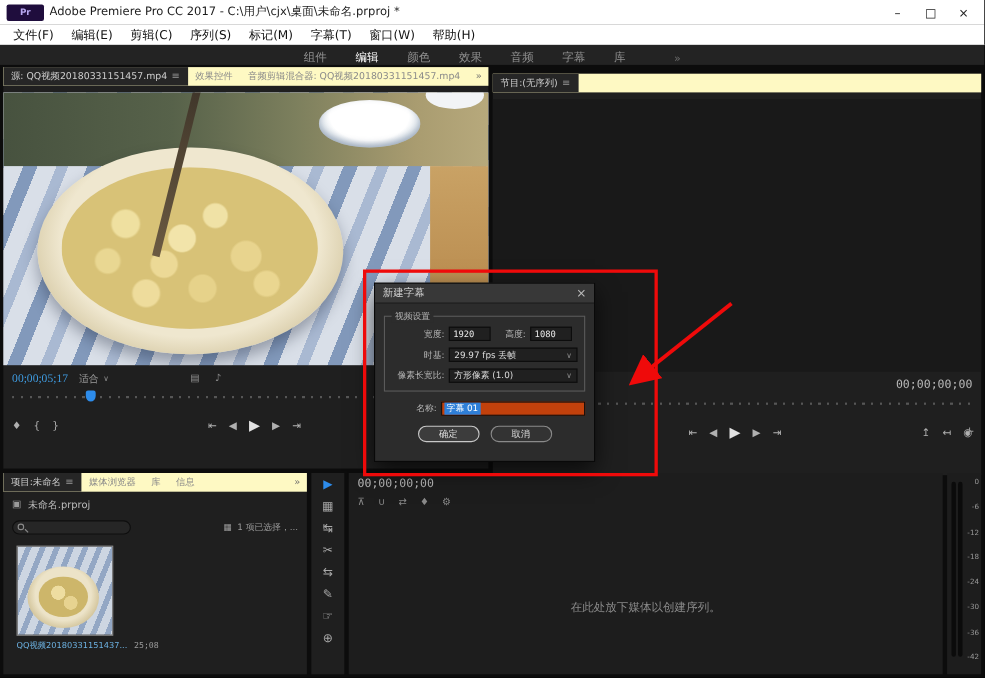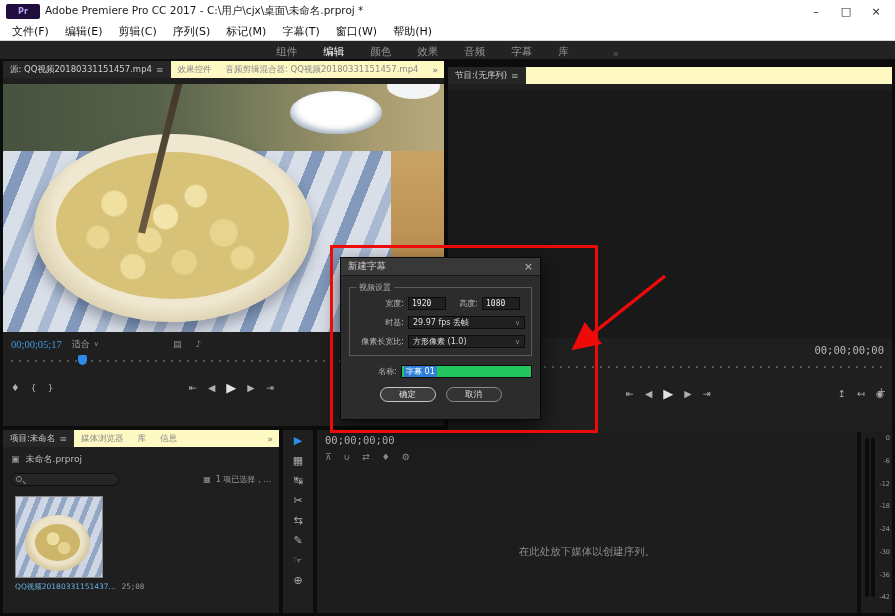--- a/index.html
+++ b/index.html
@@ -147,21 +147,21 @@
   .drow { display:flex; align-items:center; gap:4px; margin-top:6px; }
   .group .drow:first-of-type { margin-top:0; }
   .dlabel { width:48px; text-align:right; font-size:8px; color:#b8b8b8; white-space:nowrap; flex:none; }
   .dlabel.h { width:28px; }
   .dinput { width:38px; height:13px; background:#202020; border:1px solid #0c0c0c; color:#eaeaea;
             font-size:8px; display:flex; align-items:center; padding:0 3px;
             font-family:"DejaVu Sans Mono",monospace; }
   .dselect { flex:1; height:13px; background:#202020; border:1px solid #0c0c0c; color:#dddddd;
              font-size:8px; display:flex; align-items:center; justify-content:space-between; padding:0 4px; }
   .namerow { margin-top:9px; }
-  .dname { flex:1; height:13px; background:#22c55e; border:1px solid #0c0c0c; display:flex;
+  .dname { flex:1; height:13px; background:#c2410c; border:1px solid #0c0c0c; display:flex;
            align-items:center; padding:0 2px; }
   .dname .sel { background:#2f7fd8; color:#ffffff; font-size:8px; padding:0 2px; }
   .dbtns { margin-top:9px; display:flex; justify-content:center; gap:10px; }
   .dbtn { width:56px; height:15px; border:1px solid #8a8a8a; border-radius:8px; background:#333333;
           color:#dddddd; font-size:8.5px; display:flex; align-items:center; justify-content:center; }
   .dbtn.ok { border-color:#c8c8c8; background:#3c3c3c; }
 
   
   .ann-rect { position:absolute; left:330px; top:245px; width:268px; height:188px;
               border:3px solid #ef0a0a; z-index:50; pointer-events:none; }

